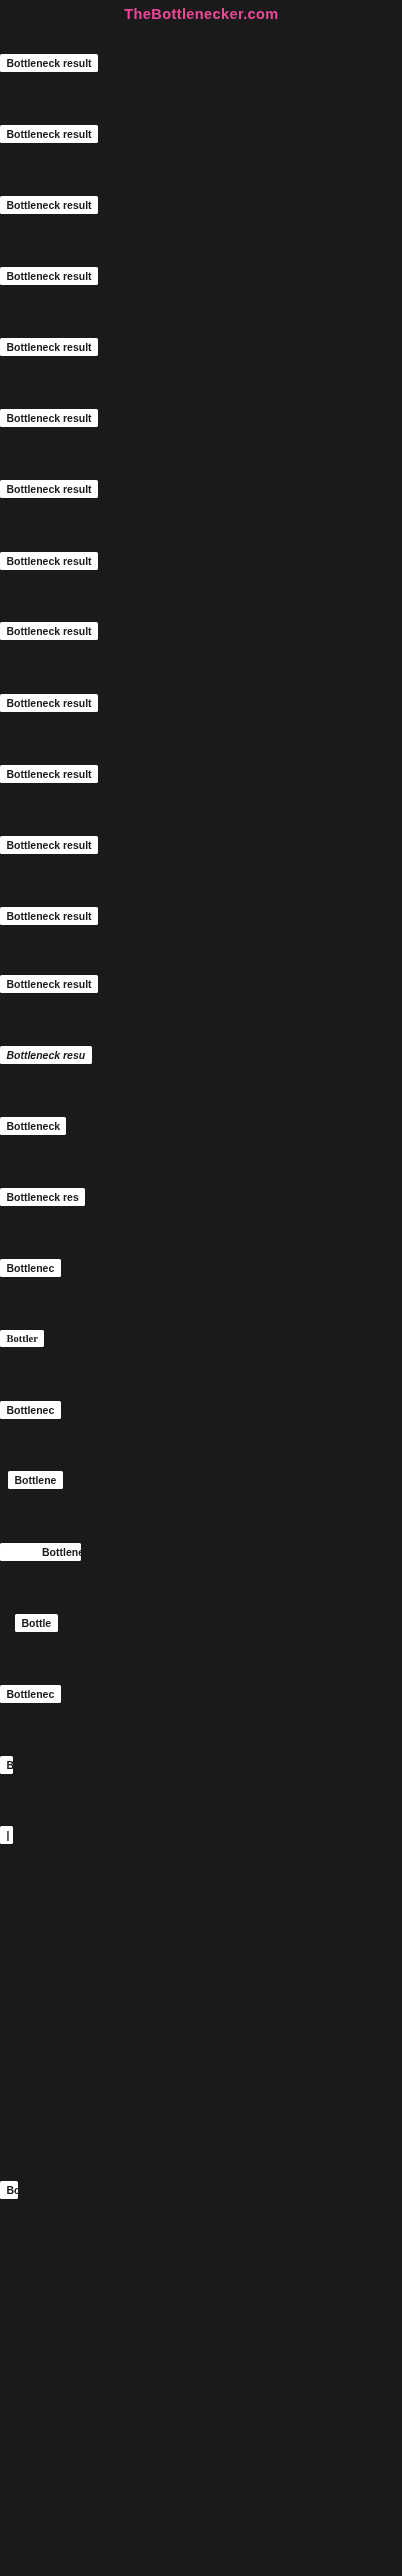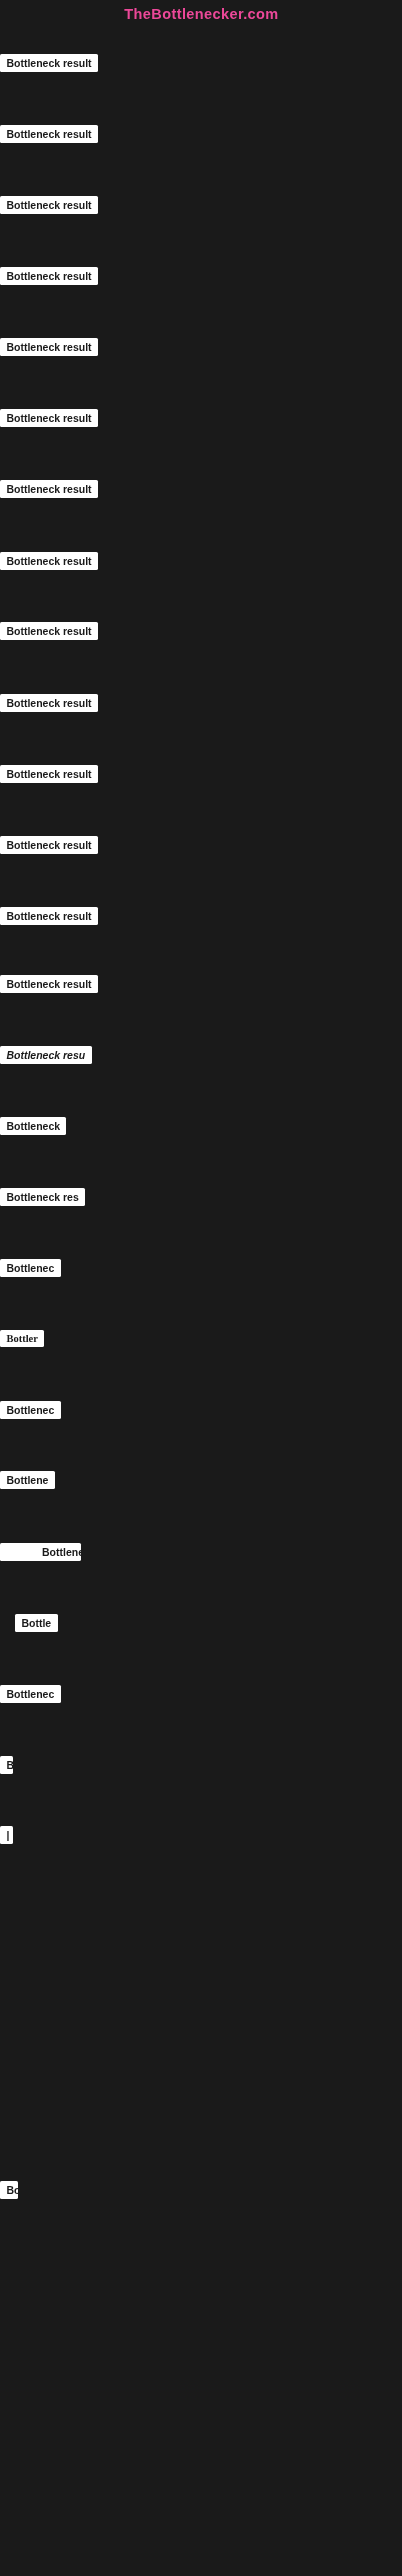--- a/index.html
+++ b/index.html
@@ -60,21 +60,21 @@
     <div class="bottleneck-item" style="top: 733px; left: 0px;"><span class="bottleneck-badge" style="max-width: 113px; overflow: hidden;">Bottleneck result</span></div>
     <div class="bottleneck-item" style="top: 804px; left: 0px;"><span class="bottleneck-badge" style="max-width: 113px; overflow: hidden;">Bottleneck result</span></div>
     <div class="bottleneck-item" style="top: 875px; left: 0px;"><span class="bottleneck-badge" style="max-width: 113px; overflow: hidden;">Bottleneck result</span></div>
     <div class="bottleneck-item" style="top: 943px; left: 0px;"><span class="bottleneck-badge" style="max-width: 113px; overflow: hidden;">Bottleneck result</span></div>
     <div class="bottleneck-item" style="top: 1014px; left: 0px; font-style: italic;"><span class="bottleneck-badge" style="max-width: 101px; overflow: hidden;">Bottleneck resu</span></div>
     <div class="bottleneck-item" style="top: 1085px; left: 0px;"><span class="bottleneck-badge" style="max-width: 72px; overflow: hidden;">Bottleneck</span></div>
     <div class="bottleneck-item" style="top: 1156px; left: 0px;"><span class="bottleneck-badge" style="max-width: 90px; overflow: hidden;">Bottleneck res</span></div>
     <div class="bottleneck-item" style="top: 1227px; left: 0px;"><span class="bottleneck-badge" style="max-width: 64px; overflow: hidden;">Bottlenec</span></div>
     <div class="bottleneck-item" style="top: 1298px; left: 0px;"><span class="bottleneck-badge" style="max-width: 47px; overflow: hidden; font-family: Liberation Serif, serif;">Bottler</span></div>
     <div class="bottleneck-item" style="top: 1369px; left: 0px;"><span class="bottleneck-badge" style="max-width: 64px; overflow: hidden;">Bottlenec</span></div>
-    <div class="bottleneck-item" style="top: 1439px; left: 0px;"><span class="bottleneck-badge" style="max-width: 58px; overflow: hidden;">Bottlene</span></div>
+    <div class="bottleneck-item" style="top: 1439px; left: 8px;"><span class="bottleneck-badge" style="max-width: 58px; overflow: hidden;">Bottlene</span></div>
     <div class="bottleneck-item" style="top: 1511px; left: 0px;"><span class="bottleneck-badge" style="max-width: 81px; overflow: hidden; padding-left: 42px;">Bottleneck r</span></div>
     <div class="bottleneck-item" style="top: 1582px; left: 15px;"><span class="bottleneck-badge" style="max-width: 43px; overflow: hidden;">Bottle</span></div>
     <div class="bottleneck-item" style="top: 1653px; left: 0px;"><span class="bottleneck-badge" style="max-width: 64px; overflow: hidden;">Bottlenec</span></div>
     <div class="bottleneck-item" style="top: 1724px; left: 0px;"><span class="bottleneck-badge" style="max-width: 13px; overflow: hidden;">B</span></div>
     <div class="bottleneck-item" style="top: 1794px; left: 0px;"><span class="bottleneck-badge" style="max-width: 6.4px; overflow: hidden;">|</span></div>
     <div class="bottleneck-item" style="top: 2149px; left: 0px;"><span class="bottleneck-badge" style="max-width: 17.7px; overflow: hidden;">Bo</span></div>
   </div>
 
 
 </body></html>

